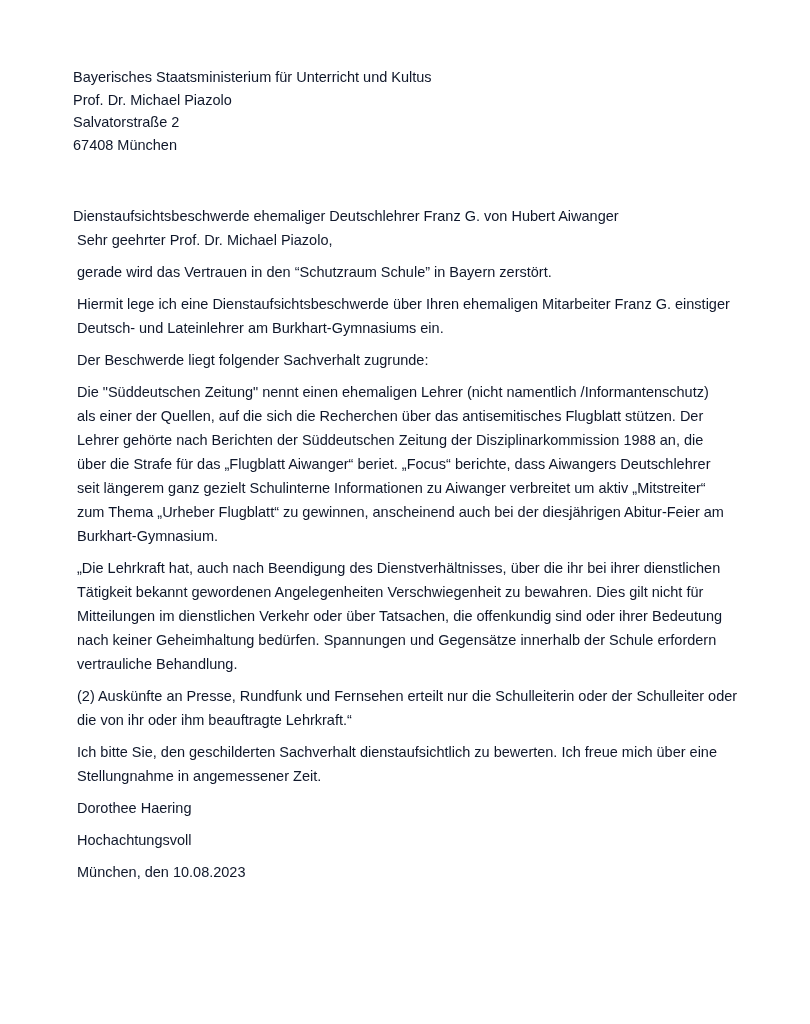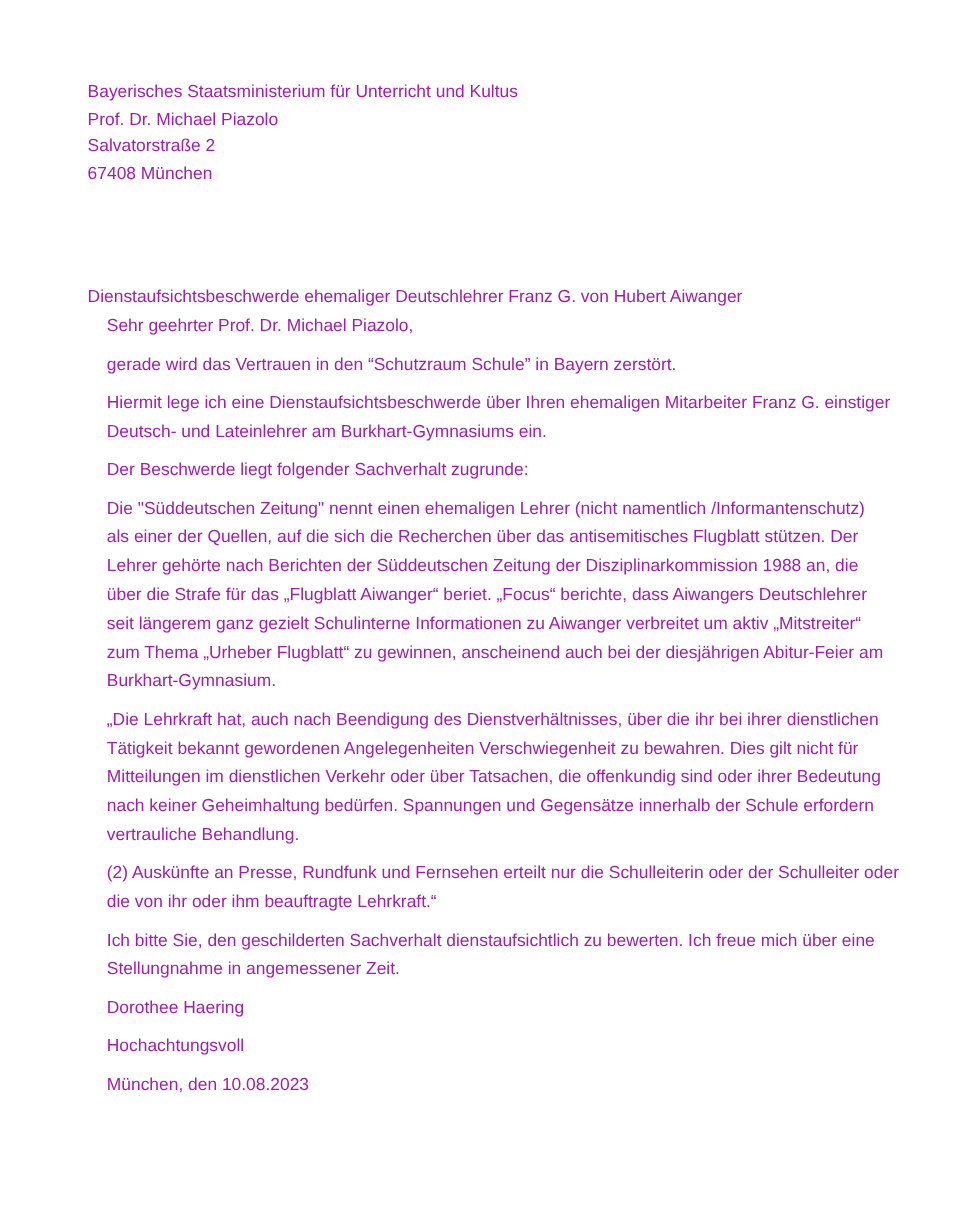--- a/index.html
+++ b/index.html
@@ -8,41 +8,41 @@
     background: #ffffff;
   }
   .page {
     position: relative;
     width: 810px;
     height: 1024px;
     box-sizing: border-box;
     background: #ffffff;
     padding: 66px 56px 0 73px;
     font-family: "Liberation Sans", sans-serif;
-    color: #a21caf;
+    color: #0f172a;
     overflow: hidden;
   }
   .recipient-line {
     font-size: 14.5px;
     line-height: 22.5px;
     white-space: pre-line;
   }
   .subject {
-    margin-top: 80px;
+    margin-top: 48px;
     font-size: 14.5px;
     line-height: 24px;
     white-space: pre-line;
   }
   .salutation {
     margin-top: 44px;
   }
   p.body-par {
     font-size: 14.5px;
     line-height: 24px;
-    margin: 0 0 8px 16px;
+    margin: 0 0 8px 4px;
     white-space: pre-line;
   }
   p.body-par.italic {
   }
   .signature {
     margin-top: 38px;
   }
   .place-date {
     margin-top: 8px;
   }

